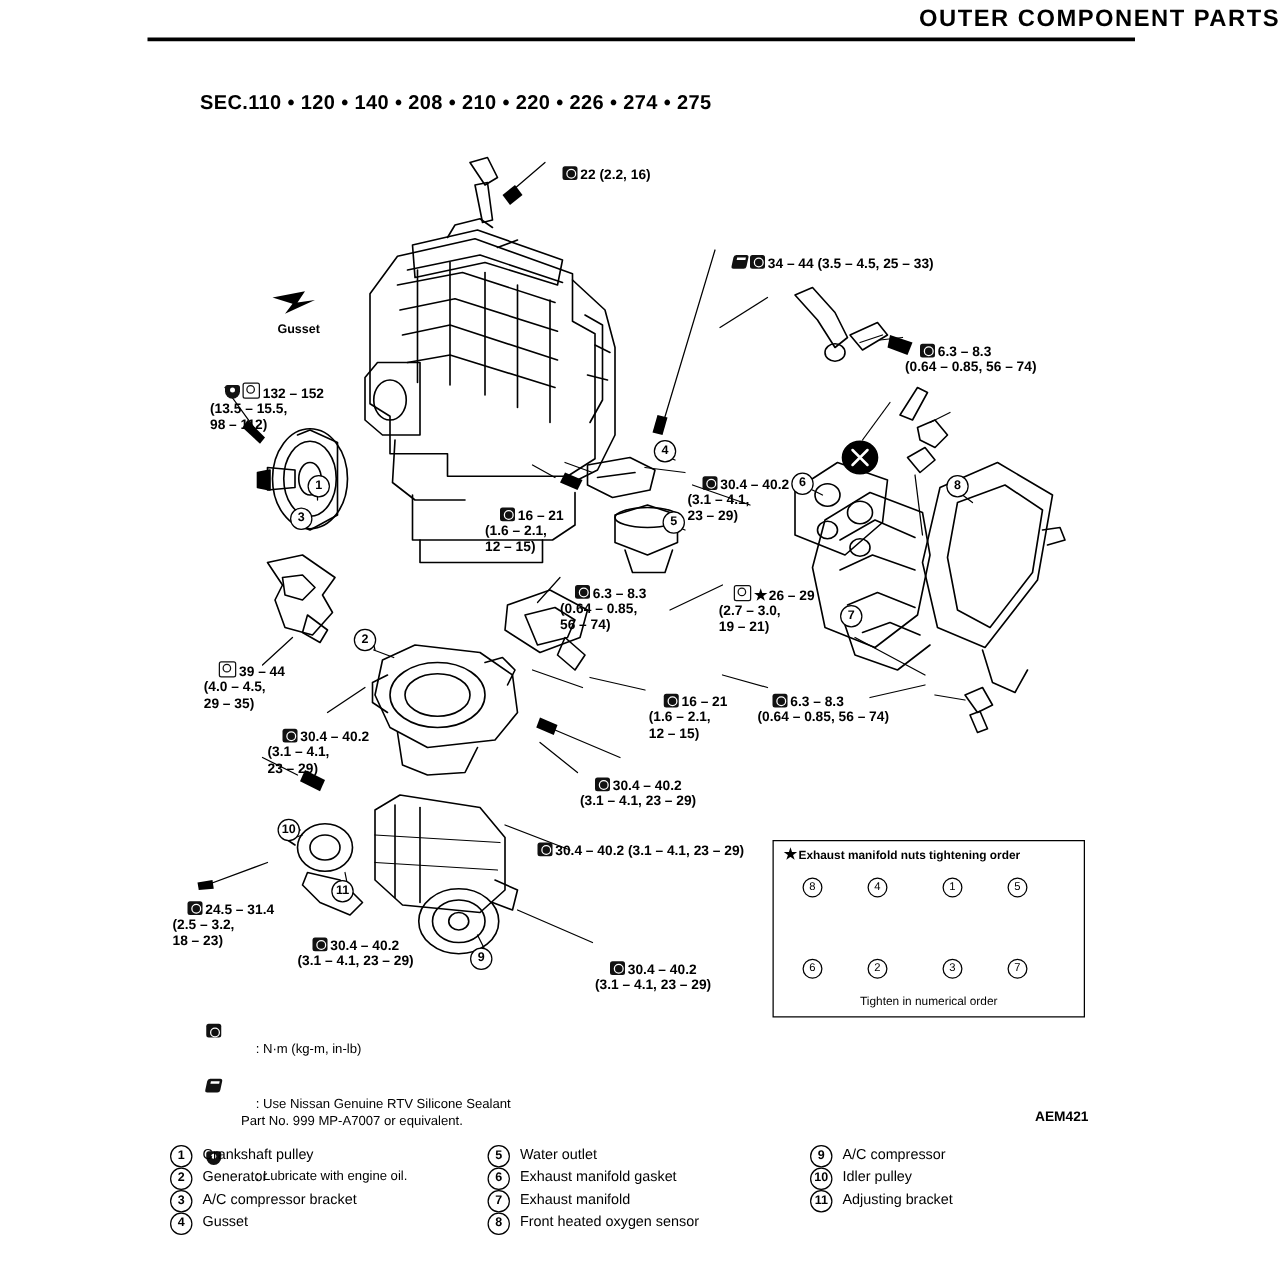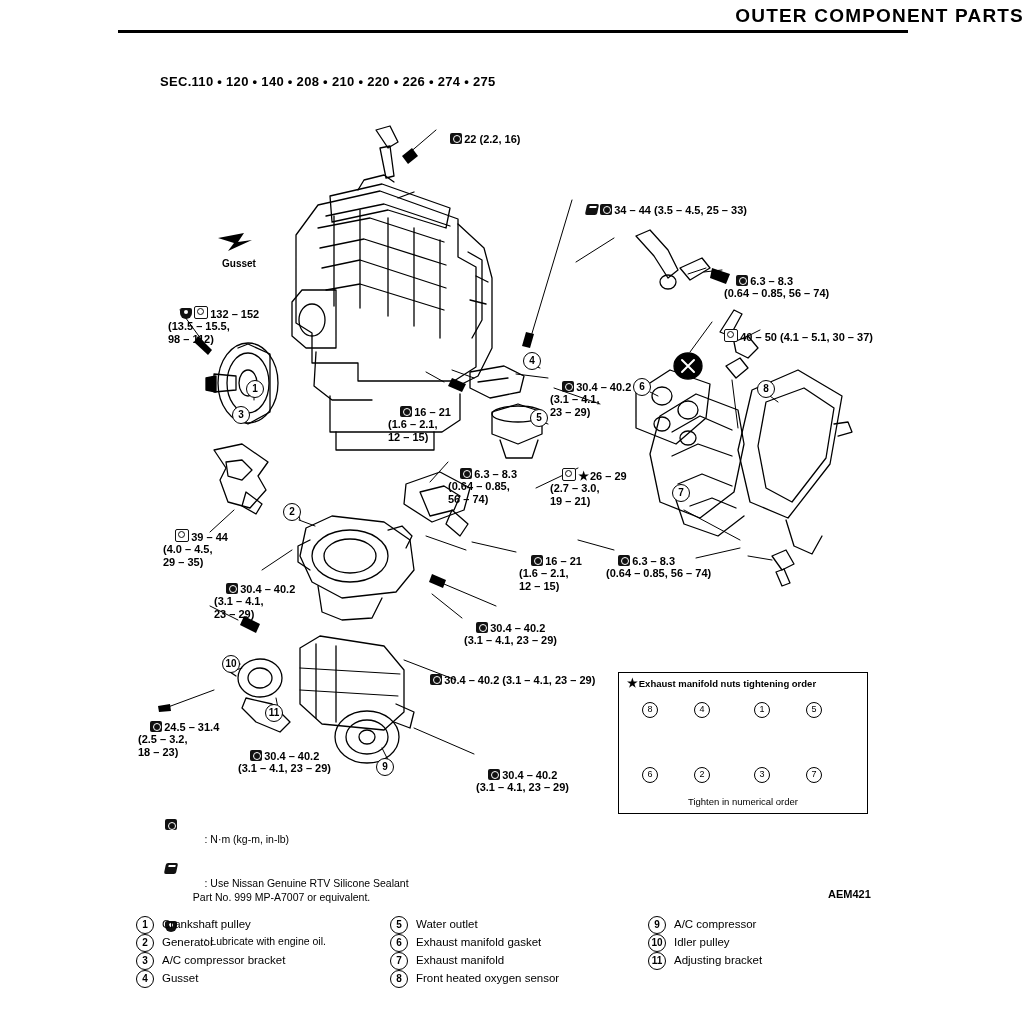--- a/index.html
+++ b/index.html
@@ -30,21 +30,21 @@
   .title-rule {
     position: absolute;
     left: 118px; top: 30px;
     width: 790px;
     height: 3px;
     background: #000;
   }
   .sec-line {
     position: absolute;
     left: 160px; top: 74px;
-    font-size: 13px;
+    font-size: 16px;
     font-weight: bold;
     letter-spacing: 0.3px;
   }
 
   
   .lbl {
     position: absolute;
     font-size: 11px;
     line-height: 12.5px;
     font-weight: bold;
@@ -416,23 +416,20 @@
   <div class="lbl" style="left:574px; top:191px;">
     <span class="ico ico-sealant"></span><span class="ico ico-nm-in"></span><span>34 – 44 (3.5 – 4.5, 25 – 33)</span>
   </div>
 
 
   <div class="lbl" style="left:724px; top:262px;">
     <span class="ico ico-nm-in"></span><span>6.3 – 8.3
 (0.64 – 0.85, 56 – 74)</span>
   </div>
 
-  <div class="lbl" style="left:712px; top:316px;">
-    <span class="ico ico-nm-ft"></span><span>40 – 50 (4.1 – 5.1, 30 – 37)</span>
-  </div>
 
   <div class="lbl" style="left:168px; top:293px;">
     <span class="ico ico-oil"></span><span class="ico ico-nm-ft"></span><span>132 – 152
 (13.5 – 15.5,
 98 – 112)</span>
   </div>
 
   <div class="lbl" style="left:388px; top:393px;">
     <span class="ico ico-nm-in"></span><span>16 – 21
 (1.6 – 2.1,
@@ -444,21 +441,21 @@
 (3.1 – 4.1,
 23 – 29)</span>
   </div>
 
   <div class="lbl" style="left:448px; top:455px;">
     <span class="ico ico-nm-in"></span><span>6.3 – 8.3
 (0.64 – 0.85,
 56 – 74)</span>
   </div>
 
-  <div class="lbl" style="left:550px; top:455px;">
+  <div class="lbl" style="left:575px; top:455px;">
     <span class="ico ico-nm-ft"></span><span class="star">★</span><span>26 – 29
 (2.7 – 3.0,
 19 – 21)</span>
   </div>
 
   <div class="lbl" style="left:163px; top:516px;">
     <span class="ico ico-nm-ft"></span><span>39 – 44
 (4.0 – 4.5,
 29 – 35)</span>
   </div>

